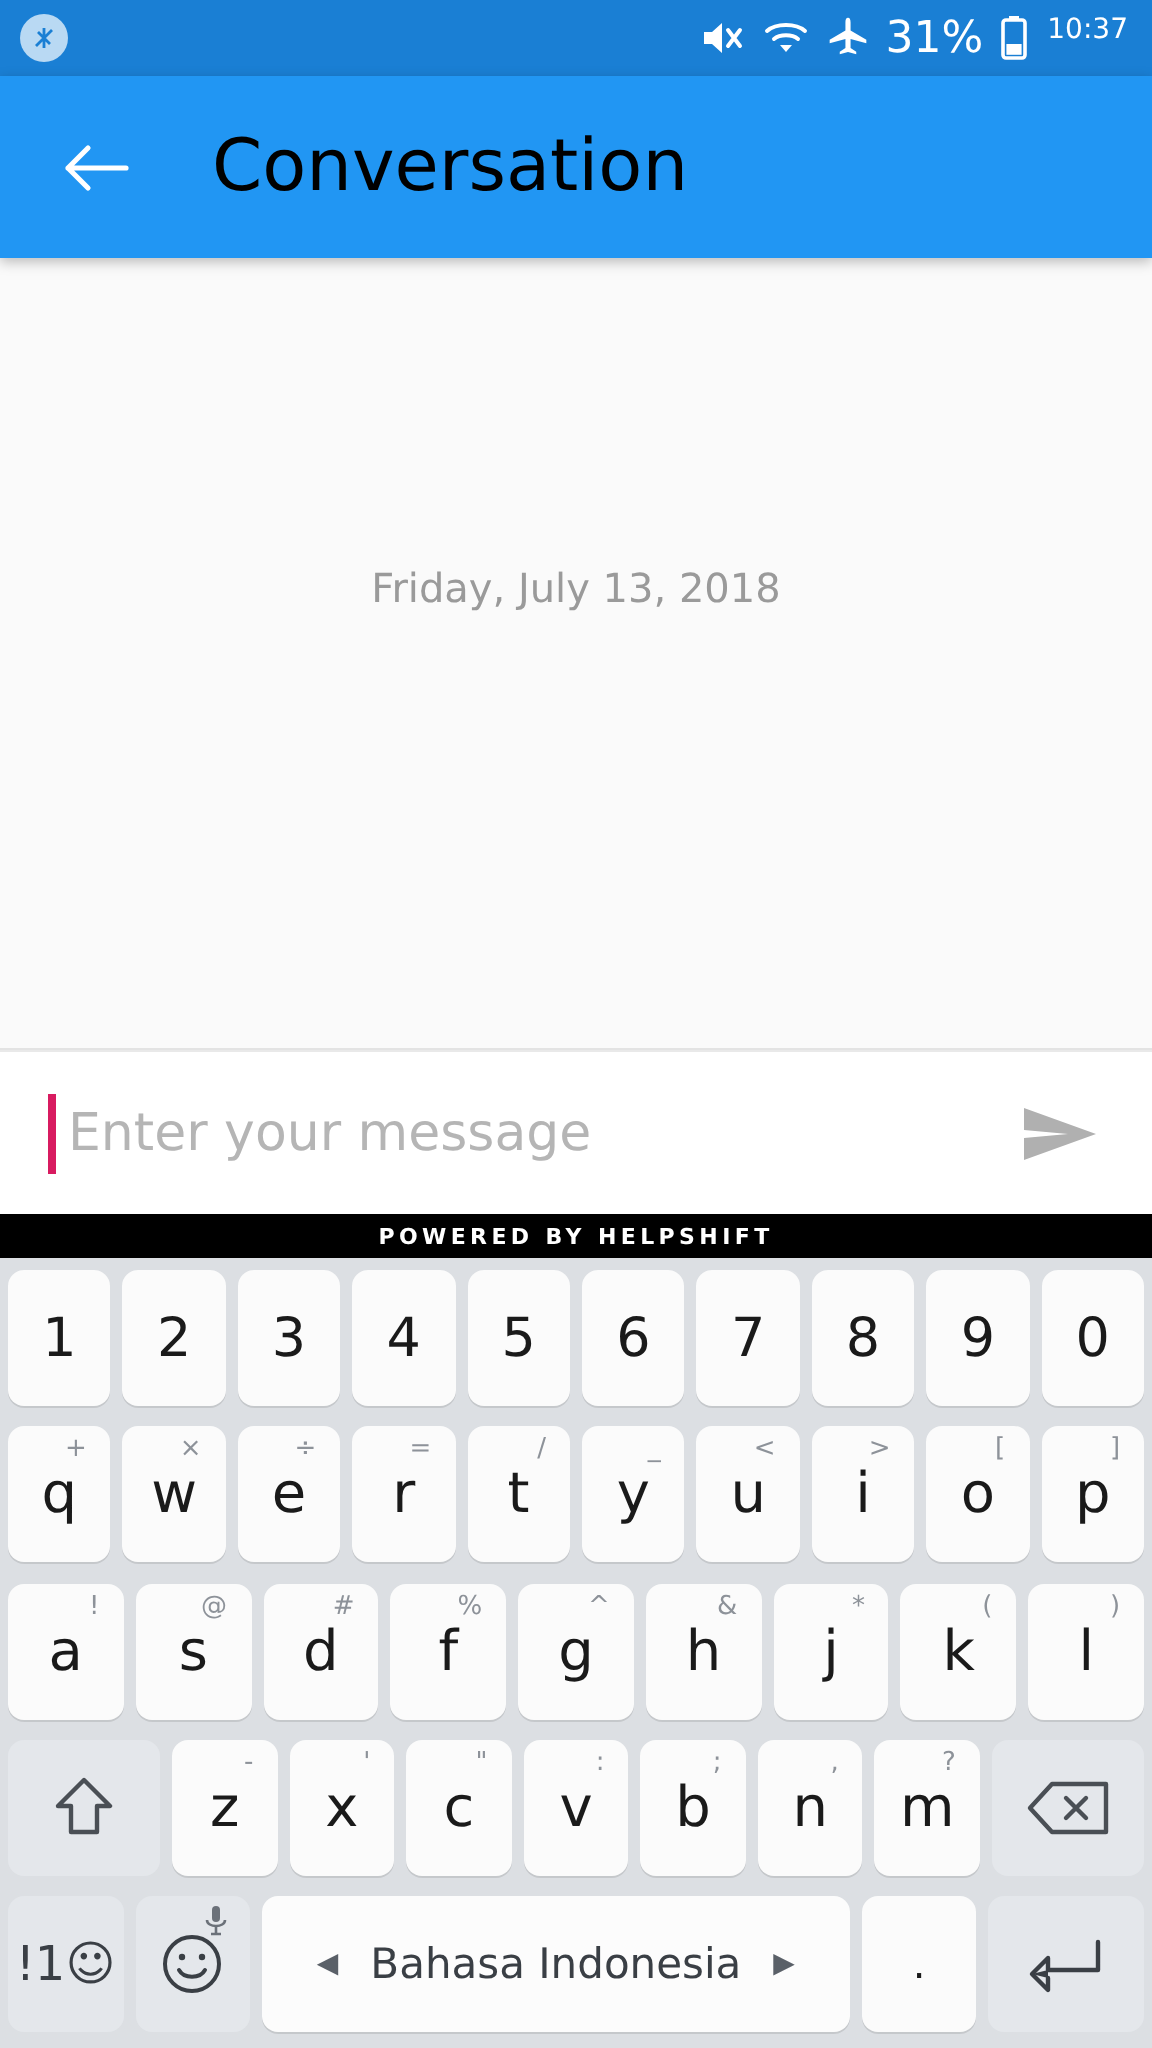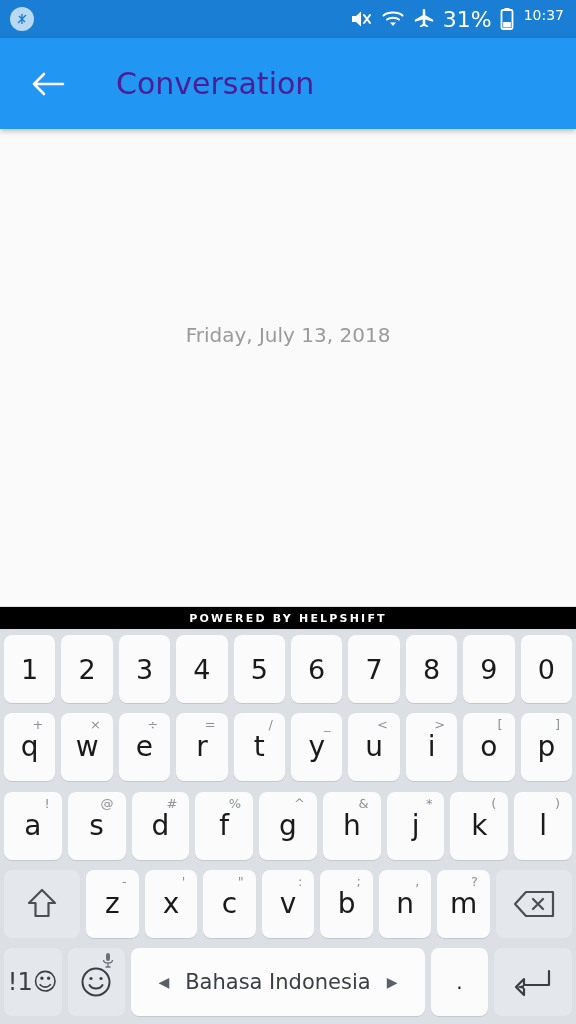--- a/index.html
+++ b/index.html
@@ -36,21 +36,21 @@
   
   .app-bar {
     height: 91px; background: #2196f3; color: #fff;
     display: flex; align-items: center; padding-left: 28px;
     flex: 0 0 auto; box-shadow: 0 2px 6px rgba(0,0,0,0.25);
     position: relative; z-index: 5;
   }
   .back-btn { width: 40px; height: 40px; display: flex; align-items: center; justify-content: center; }
   .app-title {
     font-family: "DejaVu Sans", sans-serif;
-    font-size: 30px; margin-left: 48px; color: #4c1d95; font-weight: 400;
+    font-size: 36px; margin-left: 38px; color: #000000; font-weight: 400;
   }
 
   
   .conversation {
     flex: 1 1 auto; background: #fafafa; position: relative;
     display: flex; flex-direction: column; justify-content: center;
     align-items: center; padding-bottom: 66px;
     border-bottom: 1px solid #e3e3e3;
   }
   .date-divider {
@@ -171,20 +171,31 @@
         <path d="M32 15 L3 15 M13 5 L3 15 L13 25" stroke="#ffffff" stroke-width="2.6" fill="none" stroke-linecap="round" stroke-linejoin="round"></path>
       </svg>
     </div>
     <div class="app-title">Conversation</div>
   </div>
 
   <div class="conversation">
     <div class="date-divider">Friday, July 13, 2018</div>
   </div>
 
+  <div class="input-bar">
+    <div class="input-wrap">
+      <div class="caret"></div>
+      <input class="msg-input" type="text" placeholder="Enter your message" style="">
+    </div>
+    <div class="send-btn">
+      <svg width="44" height="34" viewBox="0 0 44 34">
+        <path d="M4 4 L40 17 L4 30 L4 19 L26 17 L4 15 Z" fill="#b0b0b0"></path>
+      </svg>
+    </div>
+  </div>
 
   <div class="helpshift-bar">
     <span class="helpshift-text">POWERED BY HELPSHIFT</span>
   </div>
 
   <div class="keyboard">
 
     <div class="kb-row r0">
       <div class="key key-num">
           <span class="key-main">1</span>

